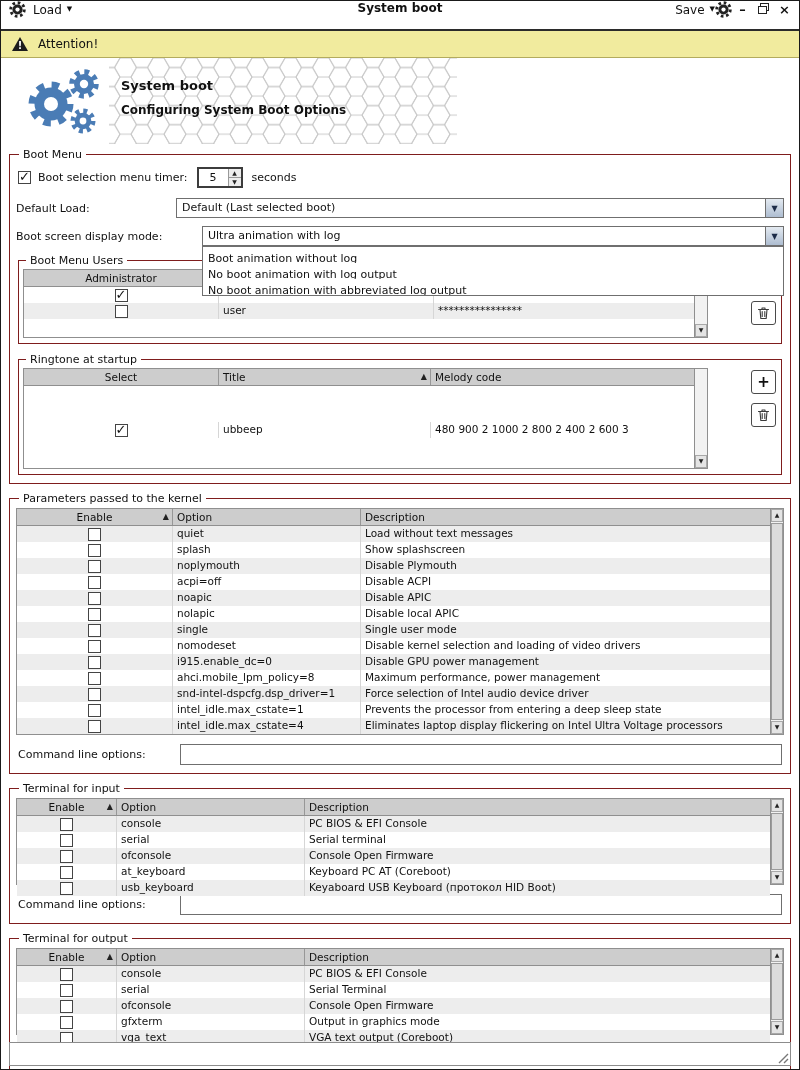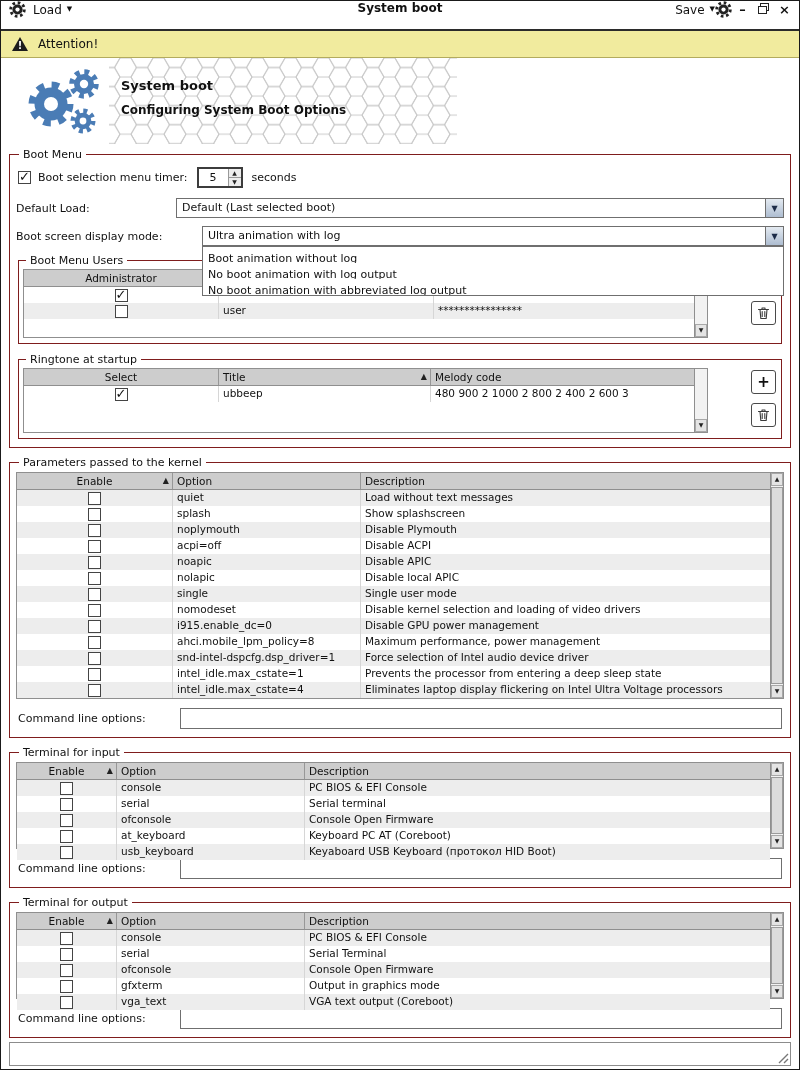--- a/index.html
+++ b/index.html
@@ -68,21 +68,21 @@
   .td:last-child { border-right:none; }
   .td.cbcell { display:flex; align-items:center; justify-content:center; padding:1px 0; }
   .z1 > .trow:nth-child(odd) { background:#ededed; }
   .z2 > .trow:nth-child(even) { background:#ededed; }
 
   .users .c1 { width:195px; flex:none; } .users .c2 { width:215px; flex:none; } .users .c3 { flex:1; }
   .ring  .c1 { width:195px; flex:none; } .ring  .c2 { width:212px; flex:none; } .ring  .c3 { flex:1; }
   .kern  .c1 { width:156px; flex:none; } .kern  .c2 { width:188px; flex:none; } .kern  .c3 { flex:1; }
   .term  .c1 { width:100px; flex:none; } .term  .c2 { width:188px; flex:none; } .term  .c3 { flex:1; }
   .users .rows { height:50px; }
-  .ring  .rows { height:46px; }
+  .ring  .rows { height:46px;margin-top:36px; }
   .kern  .rows { height:208px; }
   .term  .rows { height:68px; }
 
   
   .vscroll { position:absolute; top:0; right:0; bottom:0; width:13px; border-left:1px solid #8f8f8f; background:#f2f2f2; display:flex; flex-direction:column; }
   .sb-btn { height:13px; background:#e4e4e4; border:1px solid #a8a8a8; font-size:6px; line-height:10px; text-align:center; color:#222; flex:none; }
   .sb-track { flex:1; position:relative; }
   .sb-thumb { position:absolute; left:0; right:0; background:#dcdcdc; border:1px solid #9b9b9b; }
   .sb-thumb.full { top:1px; bottom:1px; }
 

